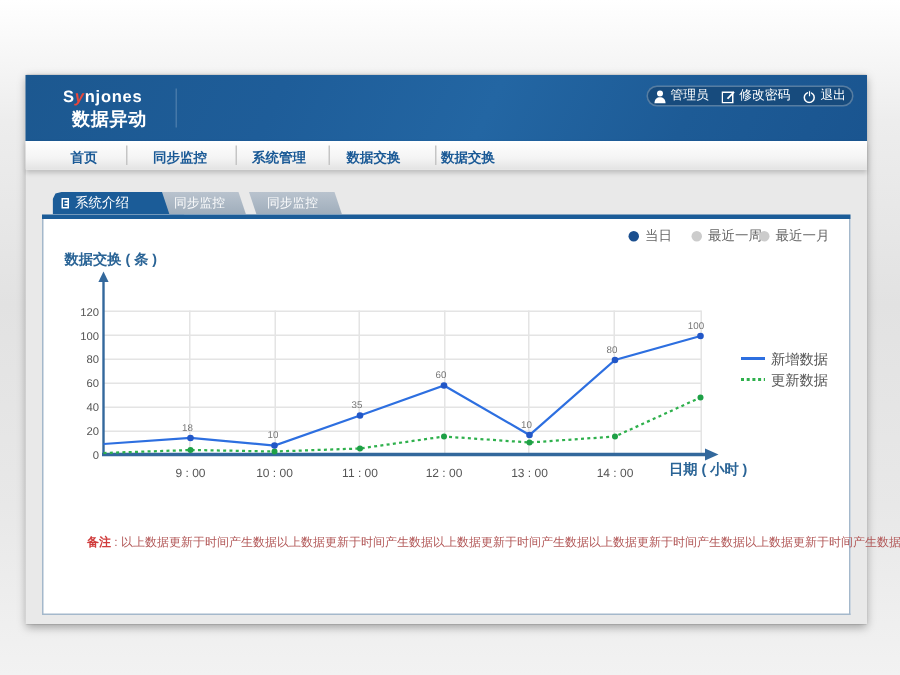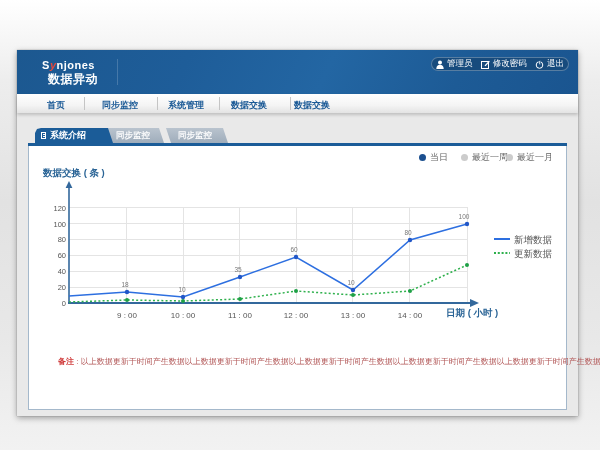--- a/index.html
+++ b/index.html
@@ -35,21 +35,21 @@
   
   .nav {
     position:absolute; left:0; top:44px; width:100%; height:19px;
     background:linear-gradient(to bottom, #ffffff 0%, #f4f4f4 60%, #e3e3e3 100%);
     box-shadow:0 2px 3px rgba(0,0,0,0.18);
     padding-left:35px;
   }
   .nav b { position:absolute; top:5px; font-size:9px; color:#1b5a96; transform:translateX(-50%); white-space:nowrap; }
   .nav i { position:absolute; top:3px; width:1px; height:13px; background:#c5c5c5; }
   
-  .tab { position:absolute; height:15px; color:#fff; font-size:9px; font-weight:bold;
+  .tab { position:absolute; height:15px; color:#fff; font-size:9px; font-weight:normal;
          display:flex; align-items:center; justify-content:flex-start; }
   .tab1 { left:18px; top:78px; width:88px; padding-left:6px;
           background:#1b5c98;
           clip-path:polygon(0 100%, 0 5px, 2px 1px, 6px 0, calc(100% - 5px) 0, 100% 100%); }
   .tab2 { left:91px; top:78px; width:56px; font-size:8.5px; padding-left:8px; color:rgba(255,255,255,0.95); background:linear-gradient(#b9c3ce,#9fadbb);
           clip-path:polygon(0 0, calc(100% - 5px) 0, 100% 100%, 5px 100%); }
   .tab3 { left:149px; top:78px; width:62px; font-size:8.5px; padding-left:12px; color:rgba(255,255,255,0.95); background:linear-gradient(#b9c3ce,#9fadbb);
           clip-path:polygon(0 0, calc(100% - 5px) 0, 100% 100%, 5px 100%); }
   .tabicon { display:inline-block; width:5px; height:7px; border:1px solid #fff; margin-right:4px; position:relative; }
   .tabicon:before { content:""; position:absolute; left:1px; top:1px; width:3px; height:1px; background:#fff; box-shadow:0 2px 0 #fff; }

